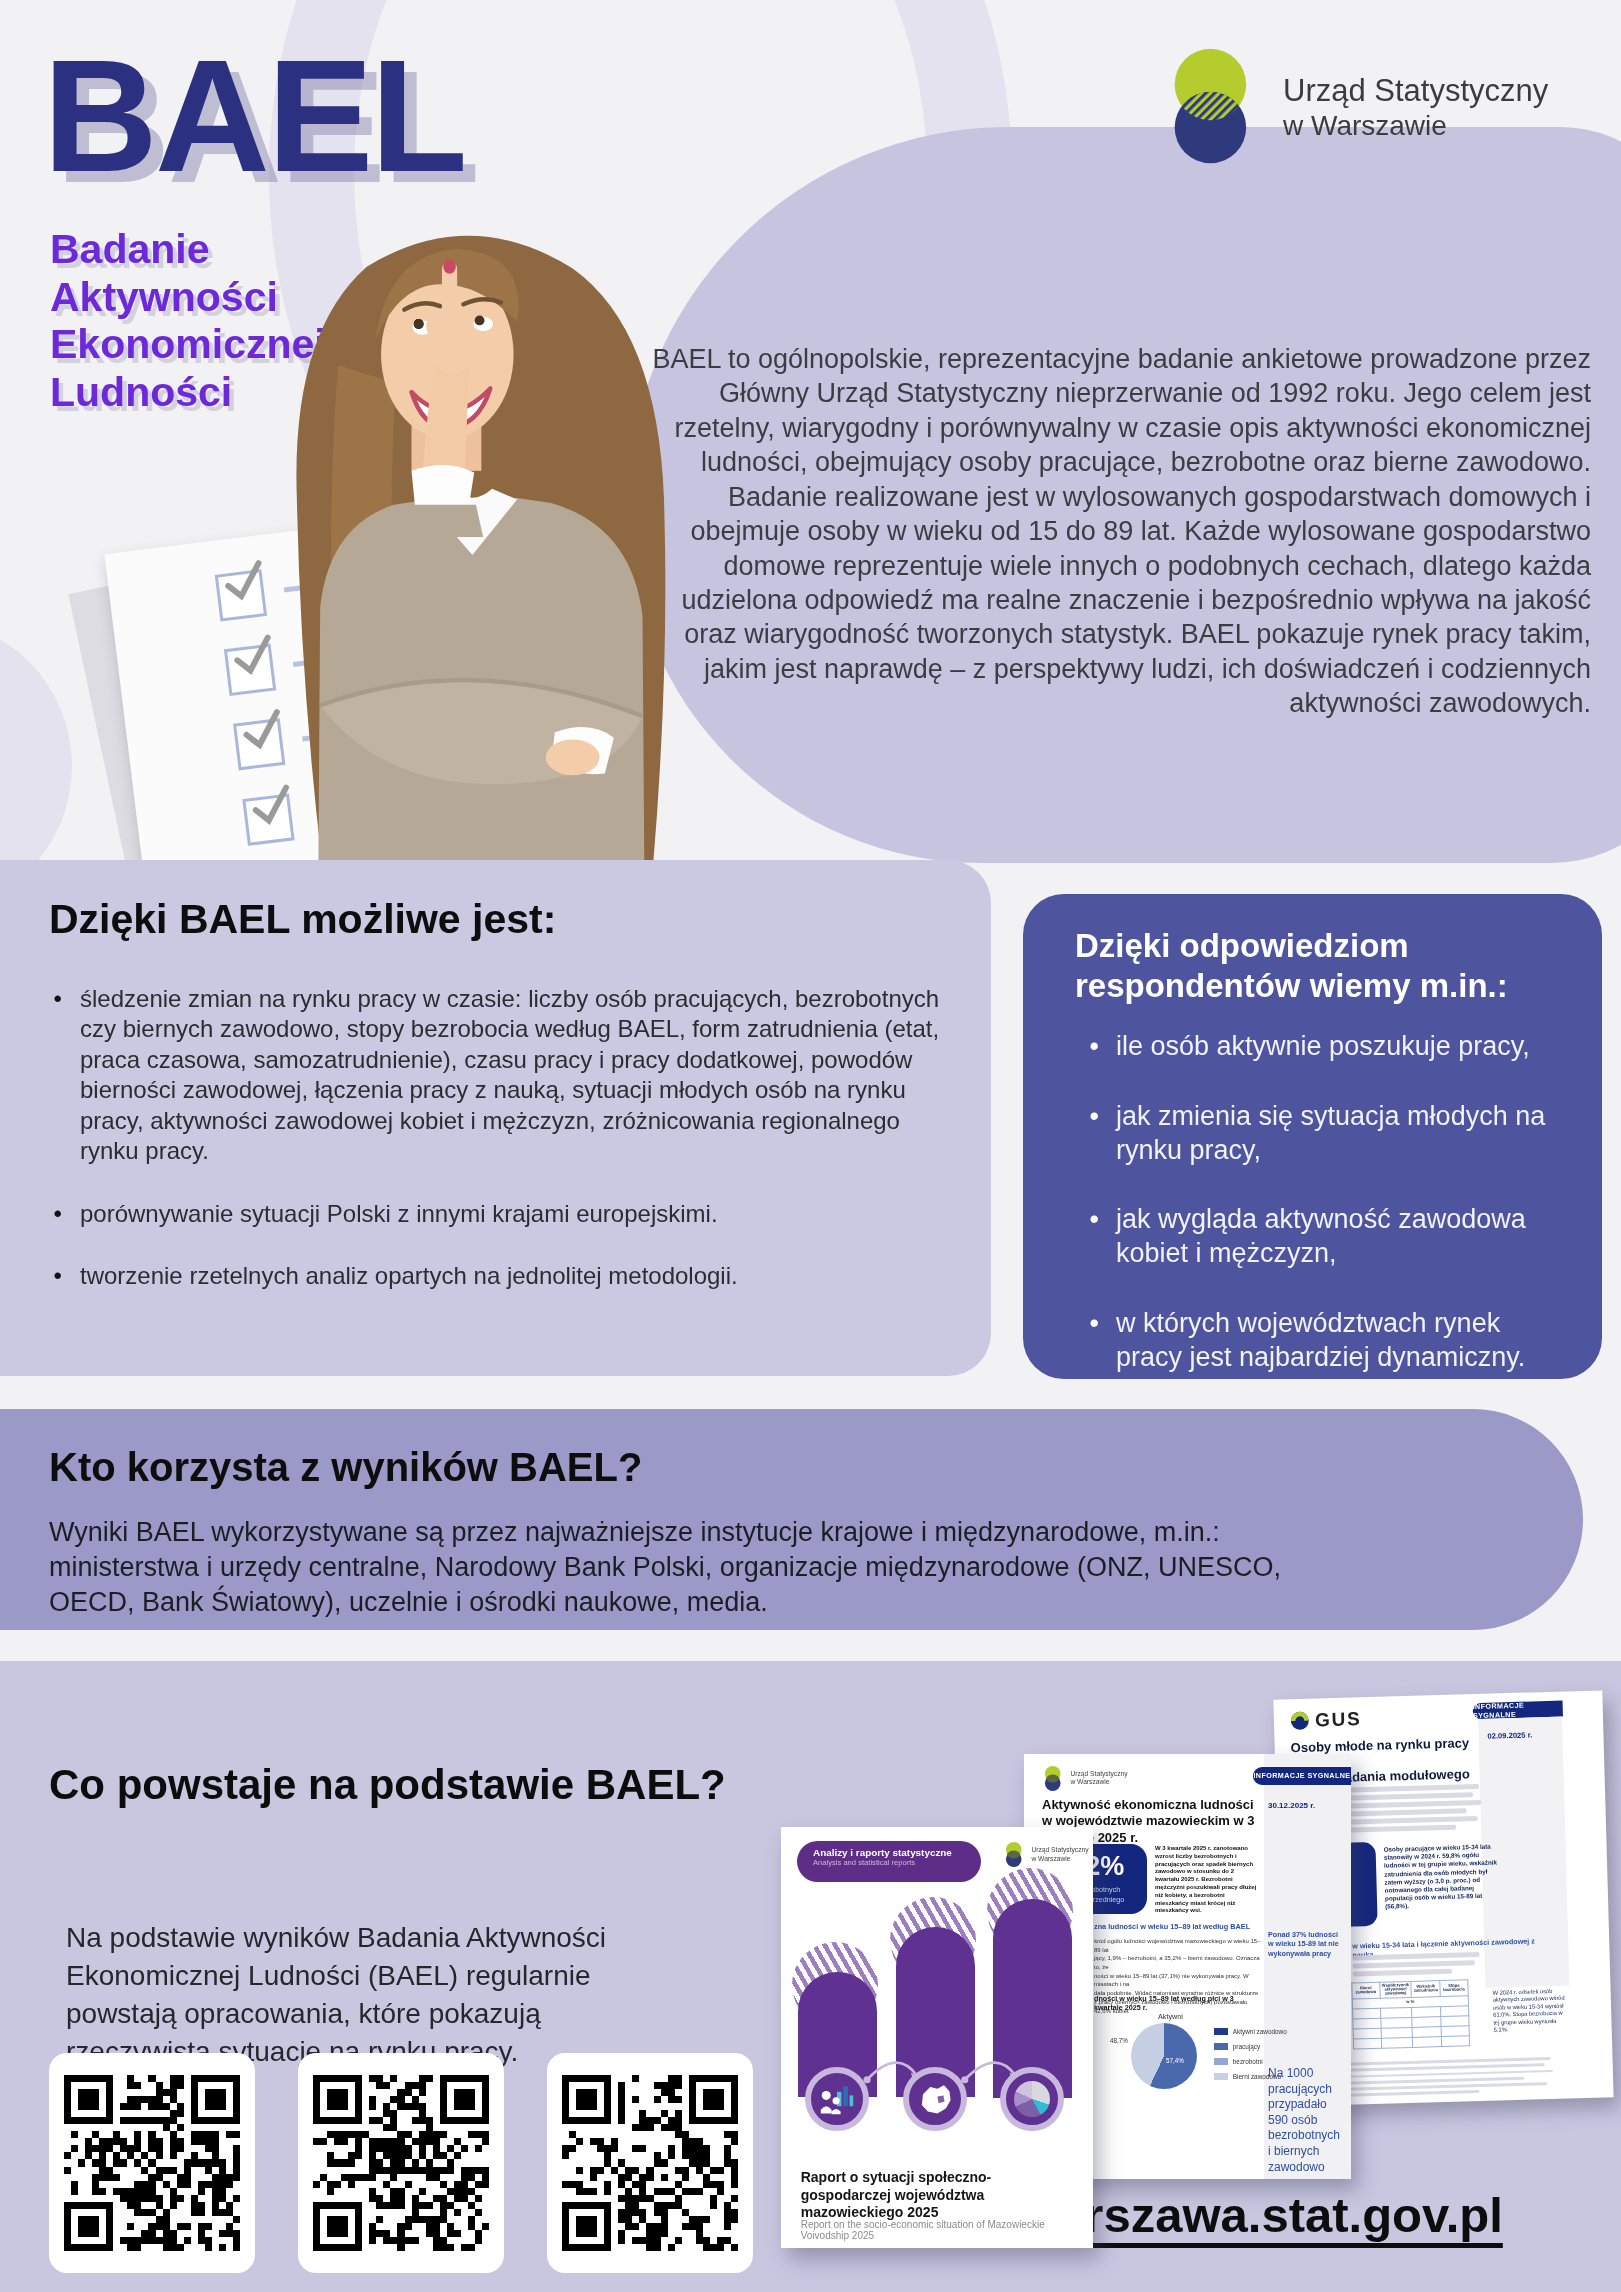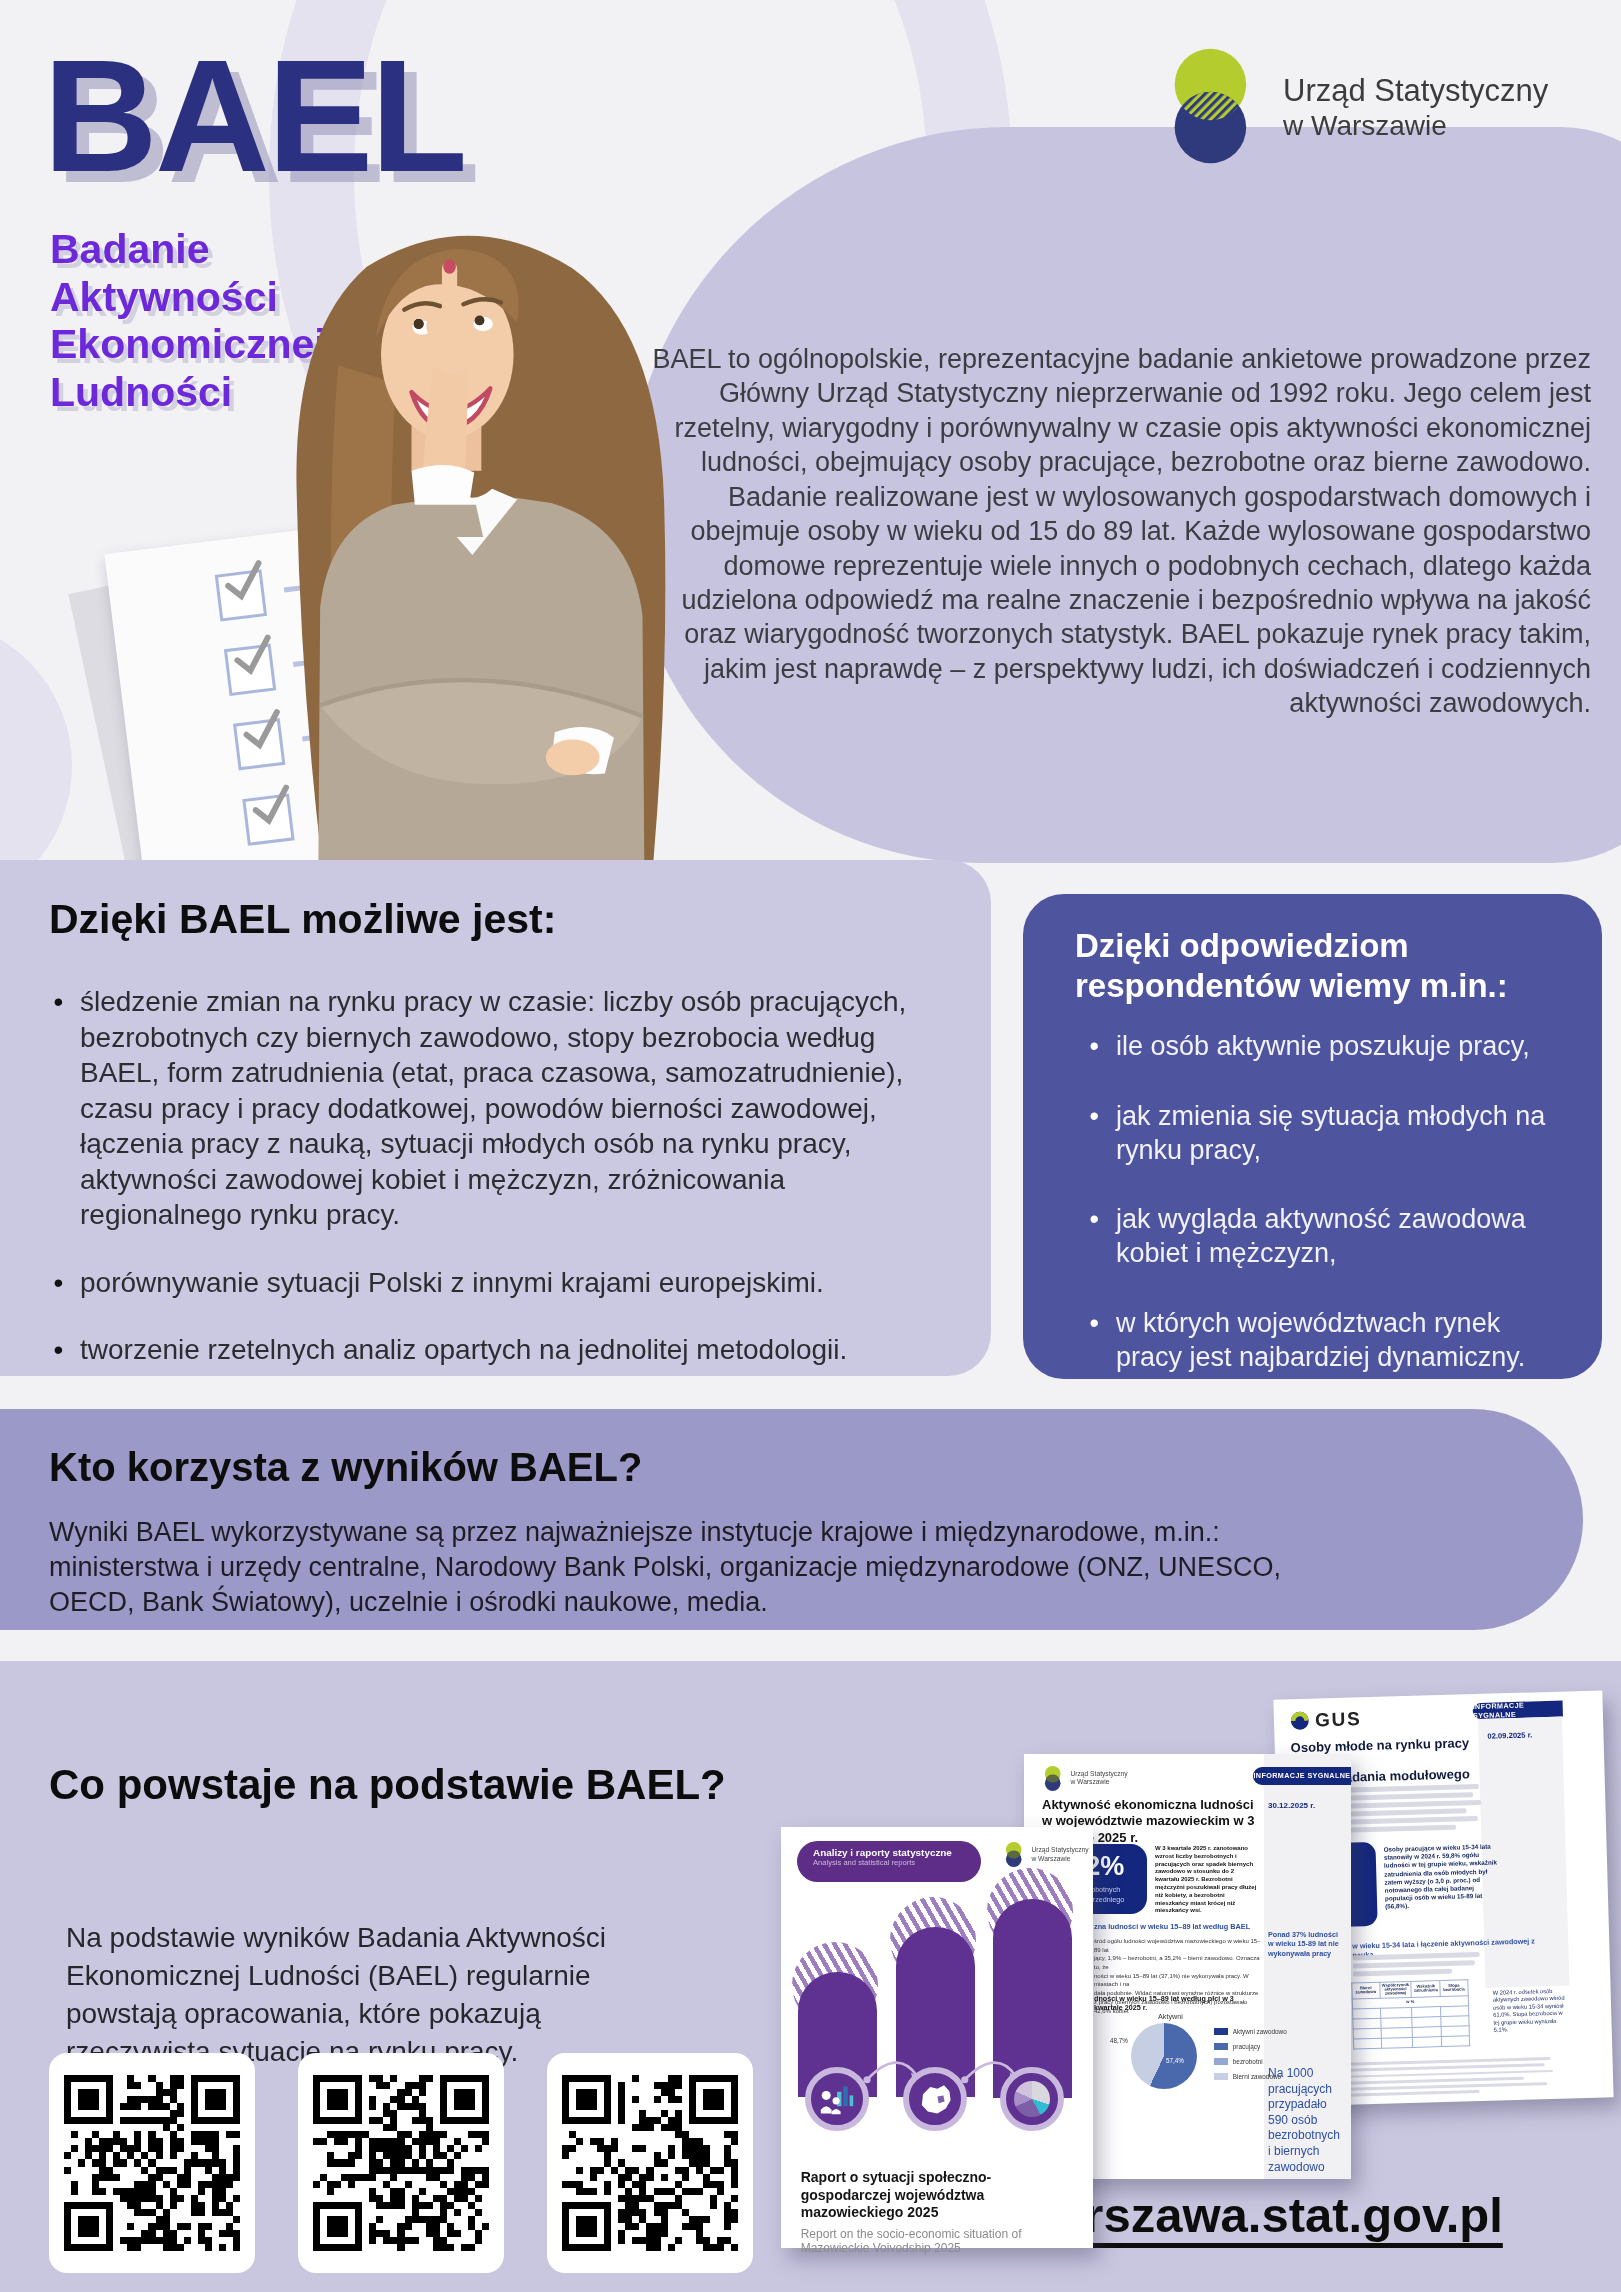--- a/index.html
+++ b/index.html
@@ -39,21 +39,21 @@
   .chk-box{width:41px;height:41px;border:3.6px solid #aab7dd;background:#fff;position:relative;}
   .chk-box svg{position:absolute;left:1.8px;top:-14.3px;}
   .chk-line{width:116px;height:4.5px;background:#b9c2e0;}
   .woman{position:absolute;left:107px;top:204px;width:609px;height:659px;}
 
   
   .band-possible{position:absolute;left:0;top:860px;width:991px;height:516px;background:#cbc9e2;
         border-radius:0 43px 43px 0;}
   .band-possible h2{position:absolute;left:49px;top:36px;margin:0;font-size:41px;font-weight:700;color:#0d0d0d;}
   .blist{position:absolute;margin:0;padding:0;list-style:none;}
-  .blist li{position:relative;padding-left:30px;font-size:28px;line-height:1.27;color:#2c2c31;}
+  .blist li{position:relative;padding-left:30px;font-size:24px;line-height:1.27;color:#2c2c31;}
   .blist li::before{content:"•";position:absolute;left:3.6px;top:0;color:#111;}
   .list-possible{left:50px;top:124px;width:896px;}
   .list-possible li + li{margin-top:32px;}
 
   
   .panel-dark{position:absolute;left:1023px;top:894px;width:579px;height:485px;background:#4e549e;border-radius:41px;}
   .panel-dark h3{position:absolute;left:52px;top:32px;margin:0;width:466px;font-size:33px;font-weight:700;
         color:#fff;line-height:1.22;}
   .list-resp{left:63px;top:136px;width:484px;}
   .list-resp li{color:#f2f2fa;font-size:27px;line-height:1.25;}
@@ -139,21 +139,21 @@
         border-radius:20.6px;color:#fff;padding:5.4px 0 0 16px;box-sizing:border-box;}
   .page-cov .pill .p1{font-size:9.9px;font-weight:700;}
   .page-cov .pill .p2{font-size:7.6px;color:#cbb8dd;}
   .page-cov .cap{position:absolute;width:86px;height:86px;border-radius:50%;
         background:repeating-linear-gradient(60deg,#ffffff 0 4.5px,#9d7fc0 4.5px 9px);}
   .page-cov .pillar{position:absolute;width:79px;background:#5f3190;border-radius:39px 39px 0 0;}
   .page-cov .bcirc{position:absolute;width:64px;height:64px;border-radius:50%;background:#5f3190;
         border:6.3px solid #c9b8dd;box-sizing:border-box;display:flex;align-items:center;justify-content:center;}
   .page-cov .cov-title{position:absolute;left:19.7px;top:342px;width:279px;font-size:14px;font-weight:700;
         color:#151515;line-height:1.25;}
-  .page-cov .cov-sub{position:absolute;left:19.7px;top:400px;width:279px;font-size:12px;color:#8b8b8b;}
+  .page-cov .cov-sub{position:absolute;left:19.7px;top:392px;width:279px;font-size:10px;color:#8b8b8b;}
   .pie-icon{width:36px;height:36px;border-radius:50%;
         background:conic-gradient(#d8d8de 0 30%,#30bcd4 0 42%,#7d5fa8 0 68%,#a98fc9 0 82%,#cfc3de 0);}
 </style>
 </head>
 <body>
 
 <div class="poster">
 
   <div class="ring"></div>
   <div class="corner-arc"></div>

